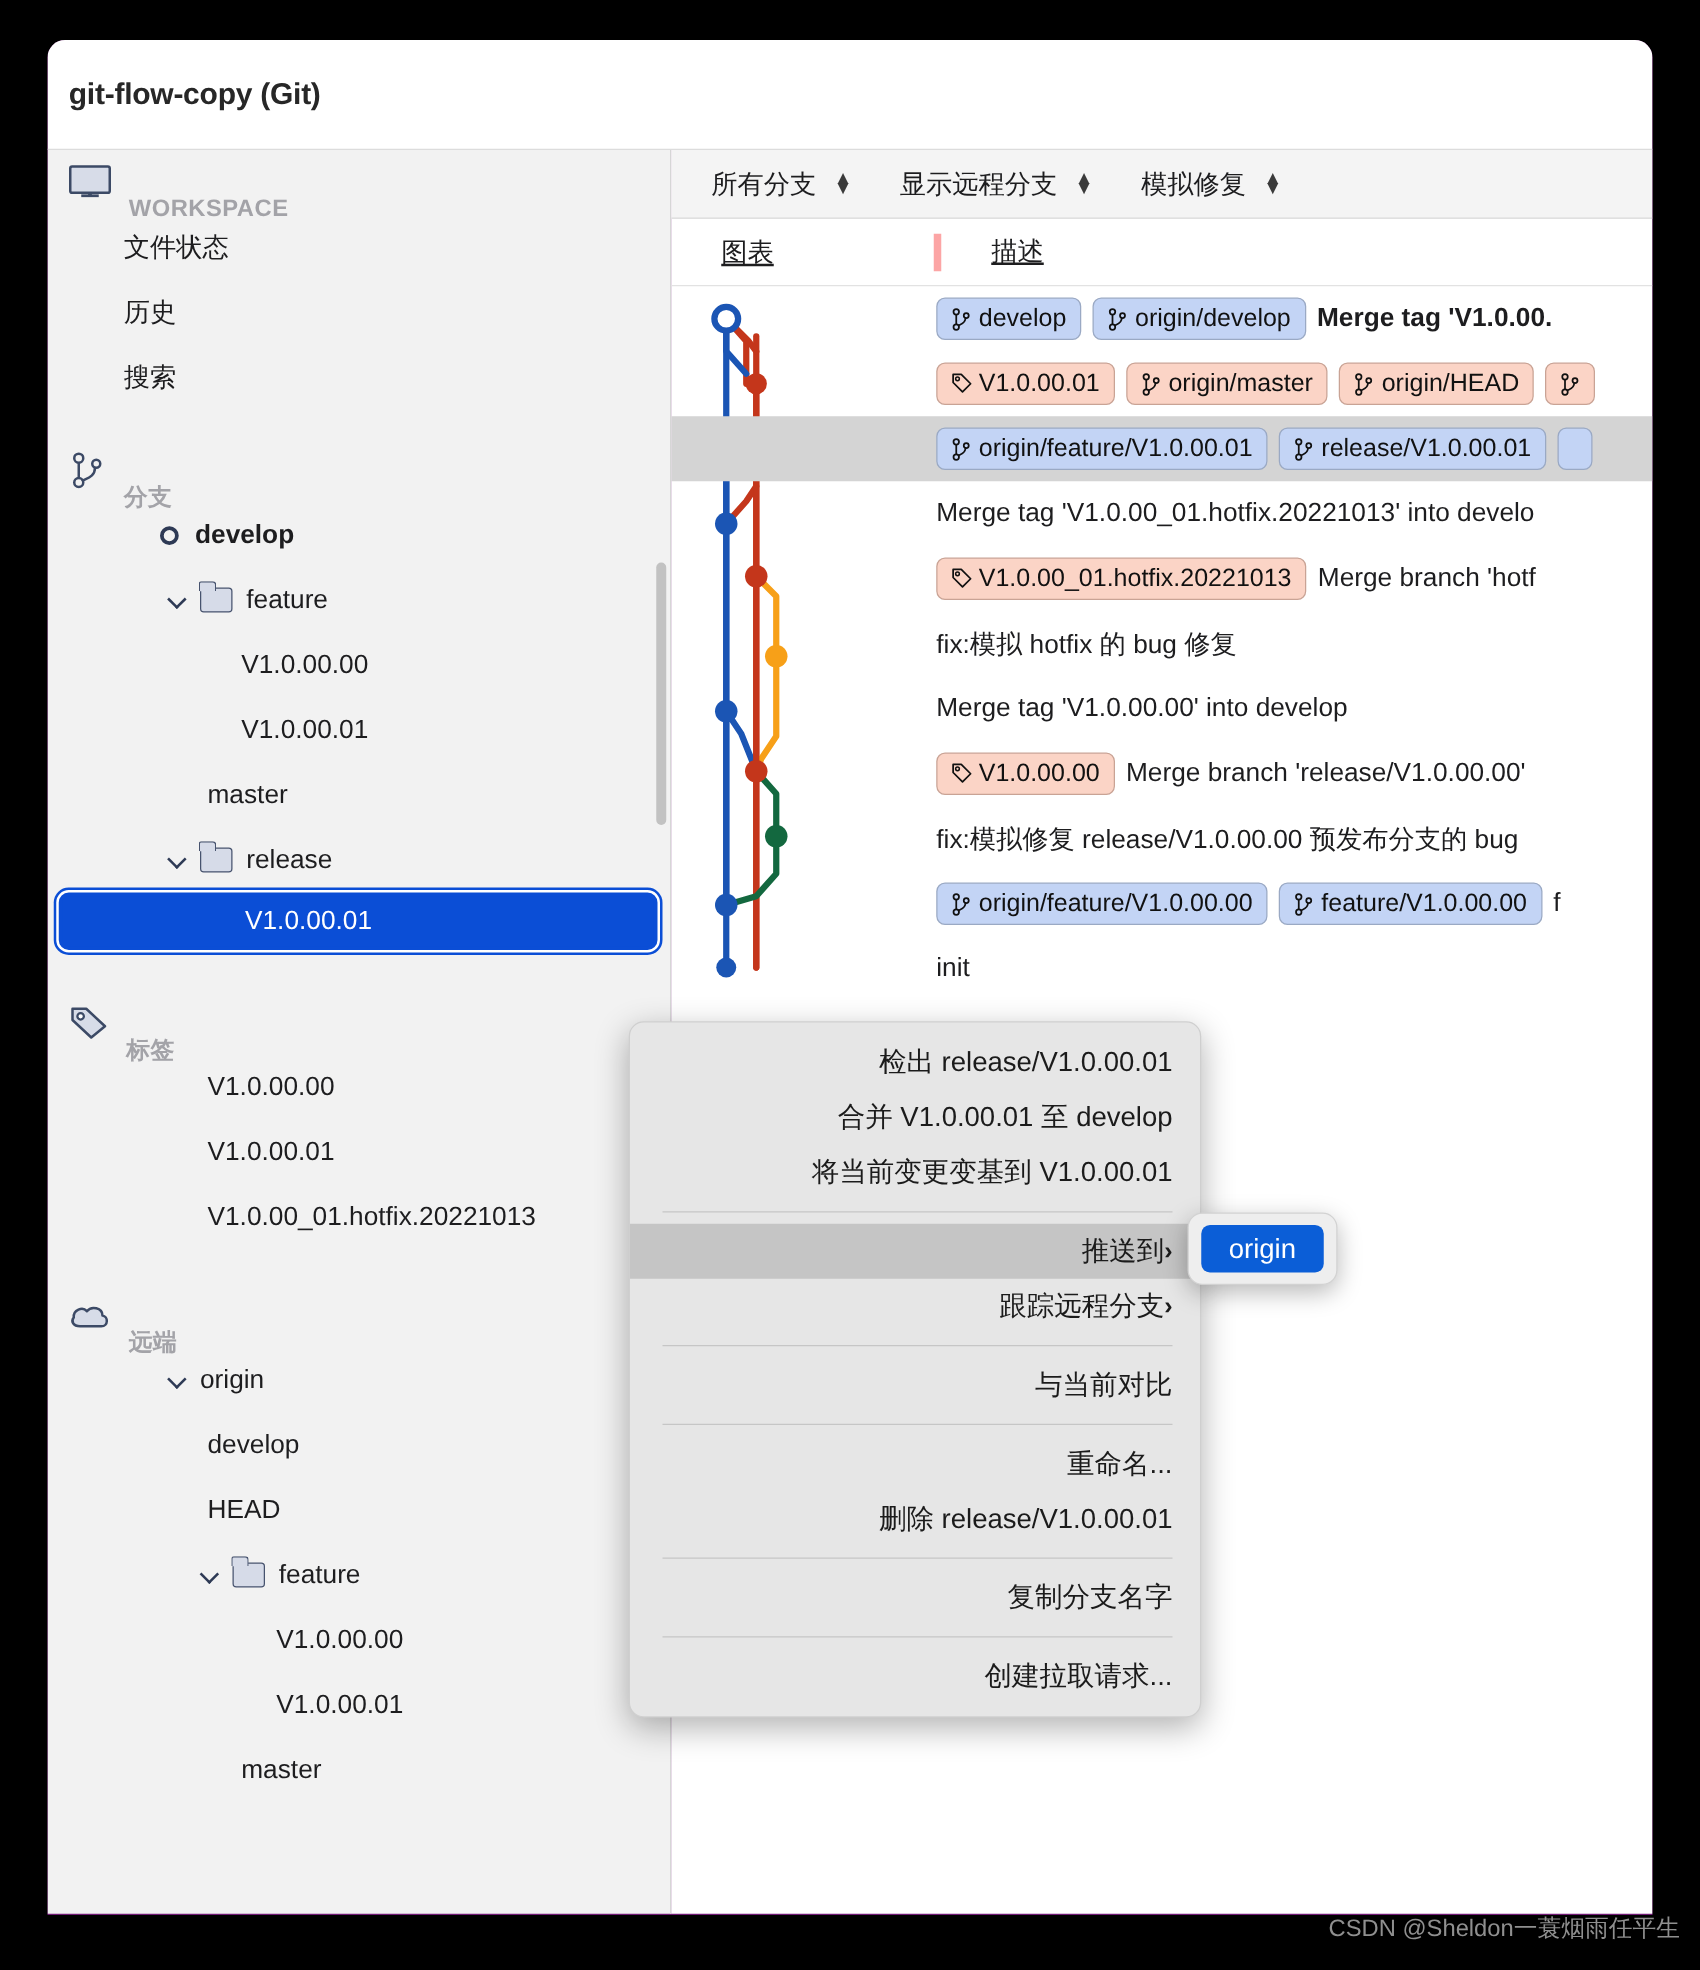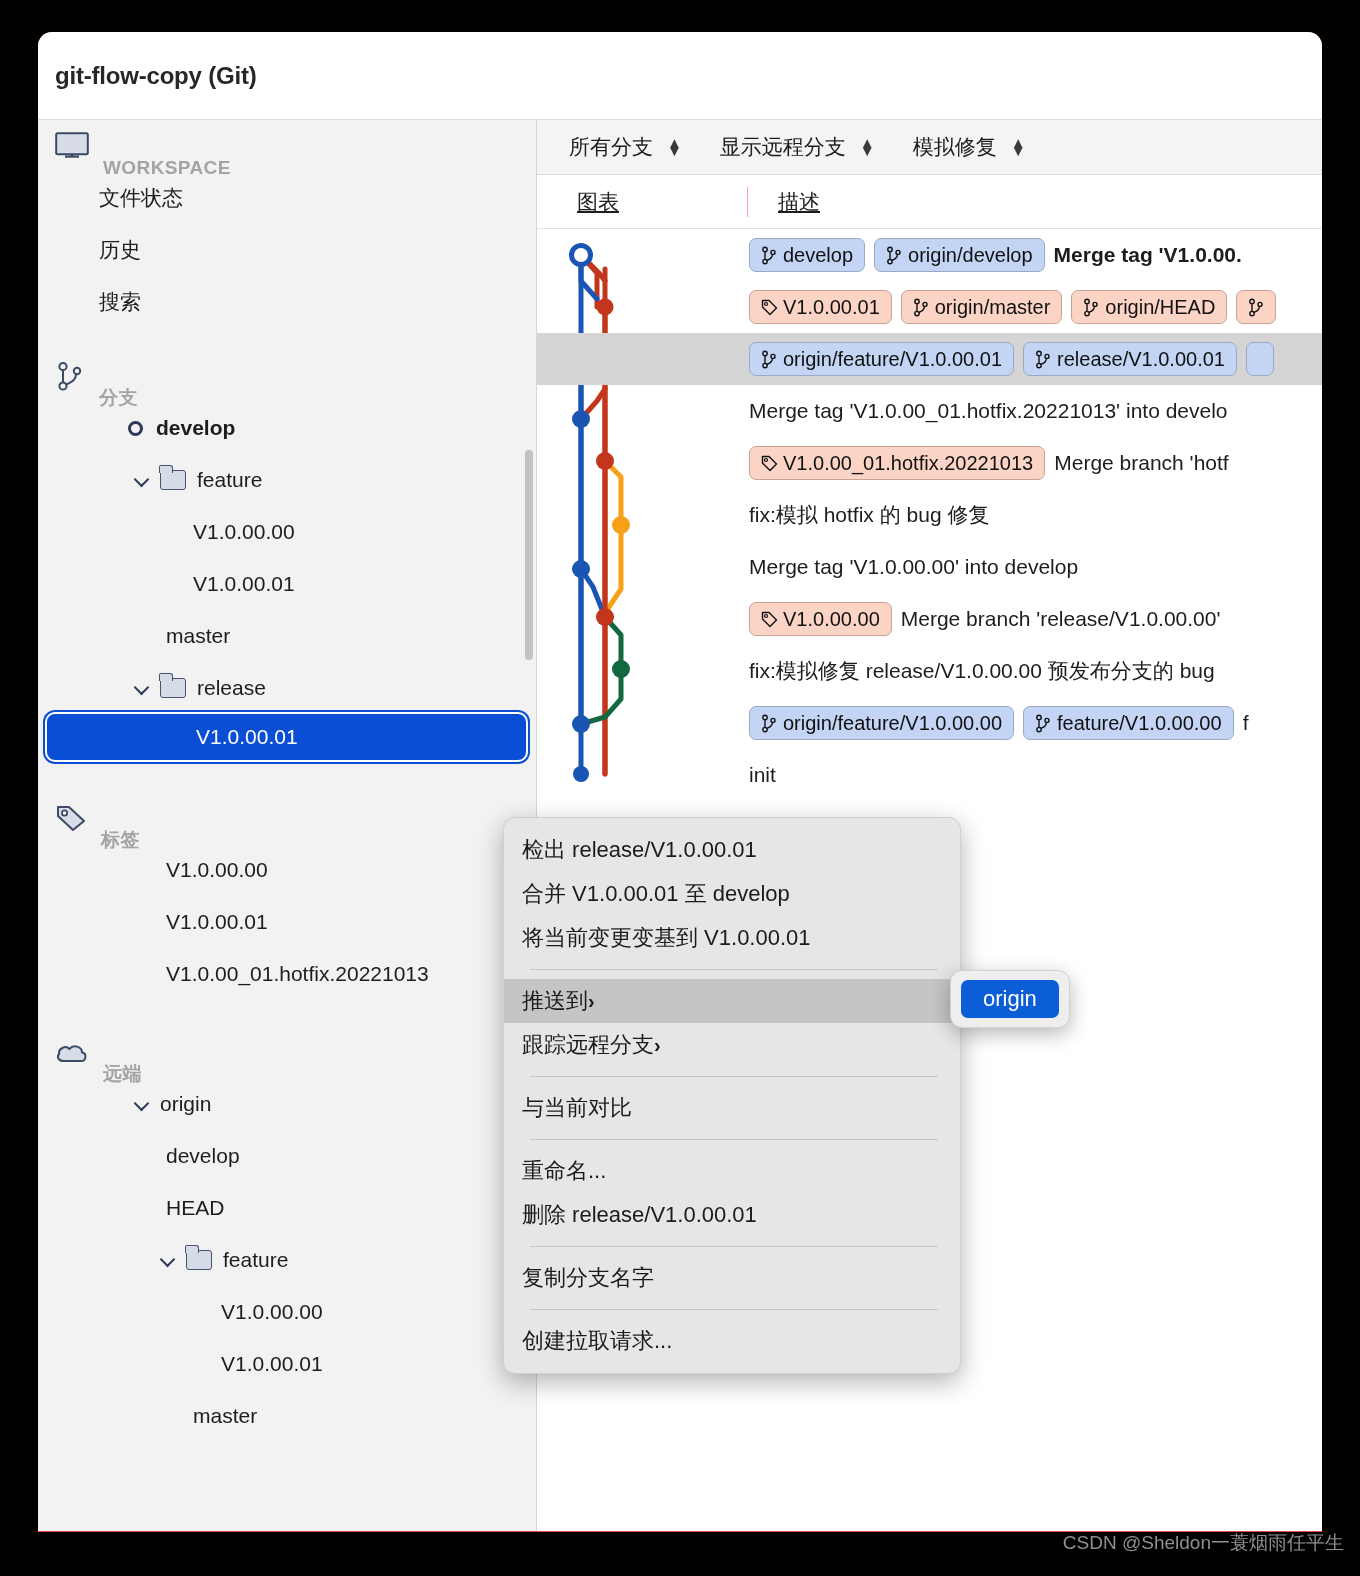--- a/index.html
+++ b/index.html
@@ -7,21 +7,21 @@
     margin: 0; padding: 0;
     width: 1360px; height: 1576px;
     background: #000;
     font-family: "Liberation Sans", sans-serif;
     overflow: hidden;
   }
   #app {
     position: absolute;
     left: 38px; top: 32px;
     width: 1284px; height: 1500px;
-    background: #ef4444;
+    background: #701a75;
     border-radius: 14px 14px 0 0;
     overflow: hidden;
   }
   
   .titlebar {
     height: 88px;
     background: #ffffff;
     display: flex;
     align-items: center;
     padding: 0 0 0 17px;
@@ -168,21 +168,21 @@
   .colhead {
     height: 54px;
     display: flex;
     align-items: center;
     border-bottom: 1px solid #e2e2e2;
     font-size: 21px;
     color: #1d1d1f;
     text-decoration: underline;
   }
   .colhead .c1 { width: 210px; padding-left: 40px; }
-  .colhead .c2 { padding-left: 30px; border-left: 1px solid #fca5a5; height: 30px; line-height: 30px; }
+  .colhead .c2 { padding-left: 40px; border-left: 6px solid #fca5a5; height: 30px; line-height: 30px; }
   .rows { position: relative; }
   .row {
     height: 52px;
     display: flex;
     align-items: center;
     padding-left: 212px;
     position: relative;
     white-space: nowrap;
   }
   .row.selected { background: #d4d4d4; }
@@ -229,21 +229,21 @@
     padding: 10px 0 10px 0;
     z-index: 40;
   }
   .mi {
     height: 44px;
     display: flex;
     align-items: center;
     padding: 0 22px 0 18px;
     font-size: 22px;
     color: #1b1b1b;
-    justify-content: flex-start;
+    justify-content: flex-end;
   }
   .mi.hl { background: #c5c5c5; }
   .mi .arr { font-size: 20px; font-weight: bold; color: #1b1b1b; }
   .sep {
     height: 1px;
     background: #c6c6c6;
     margin: 9px 22px 9px 26px;
   }
   .submenu {
     position: absolute;

